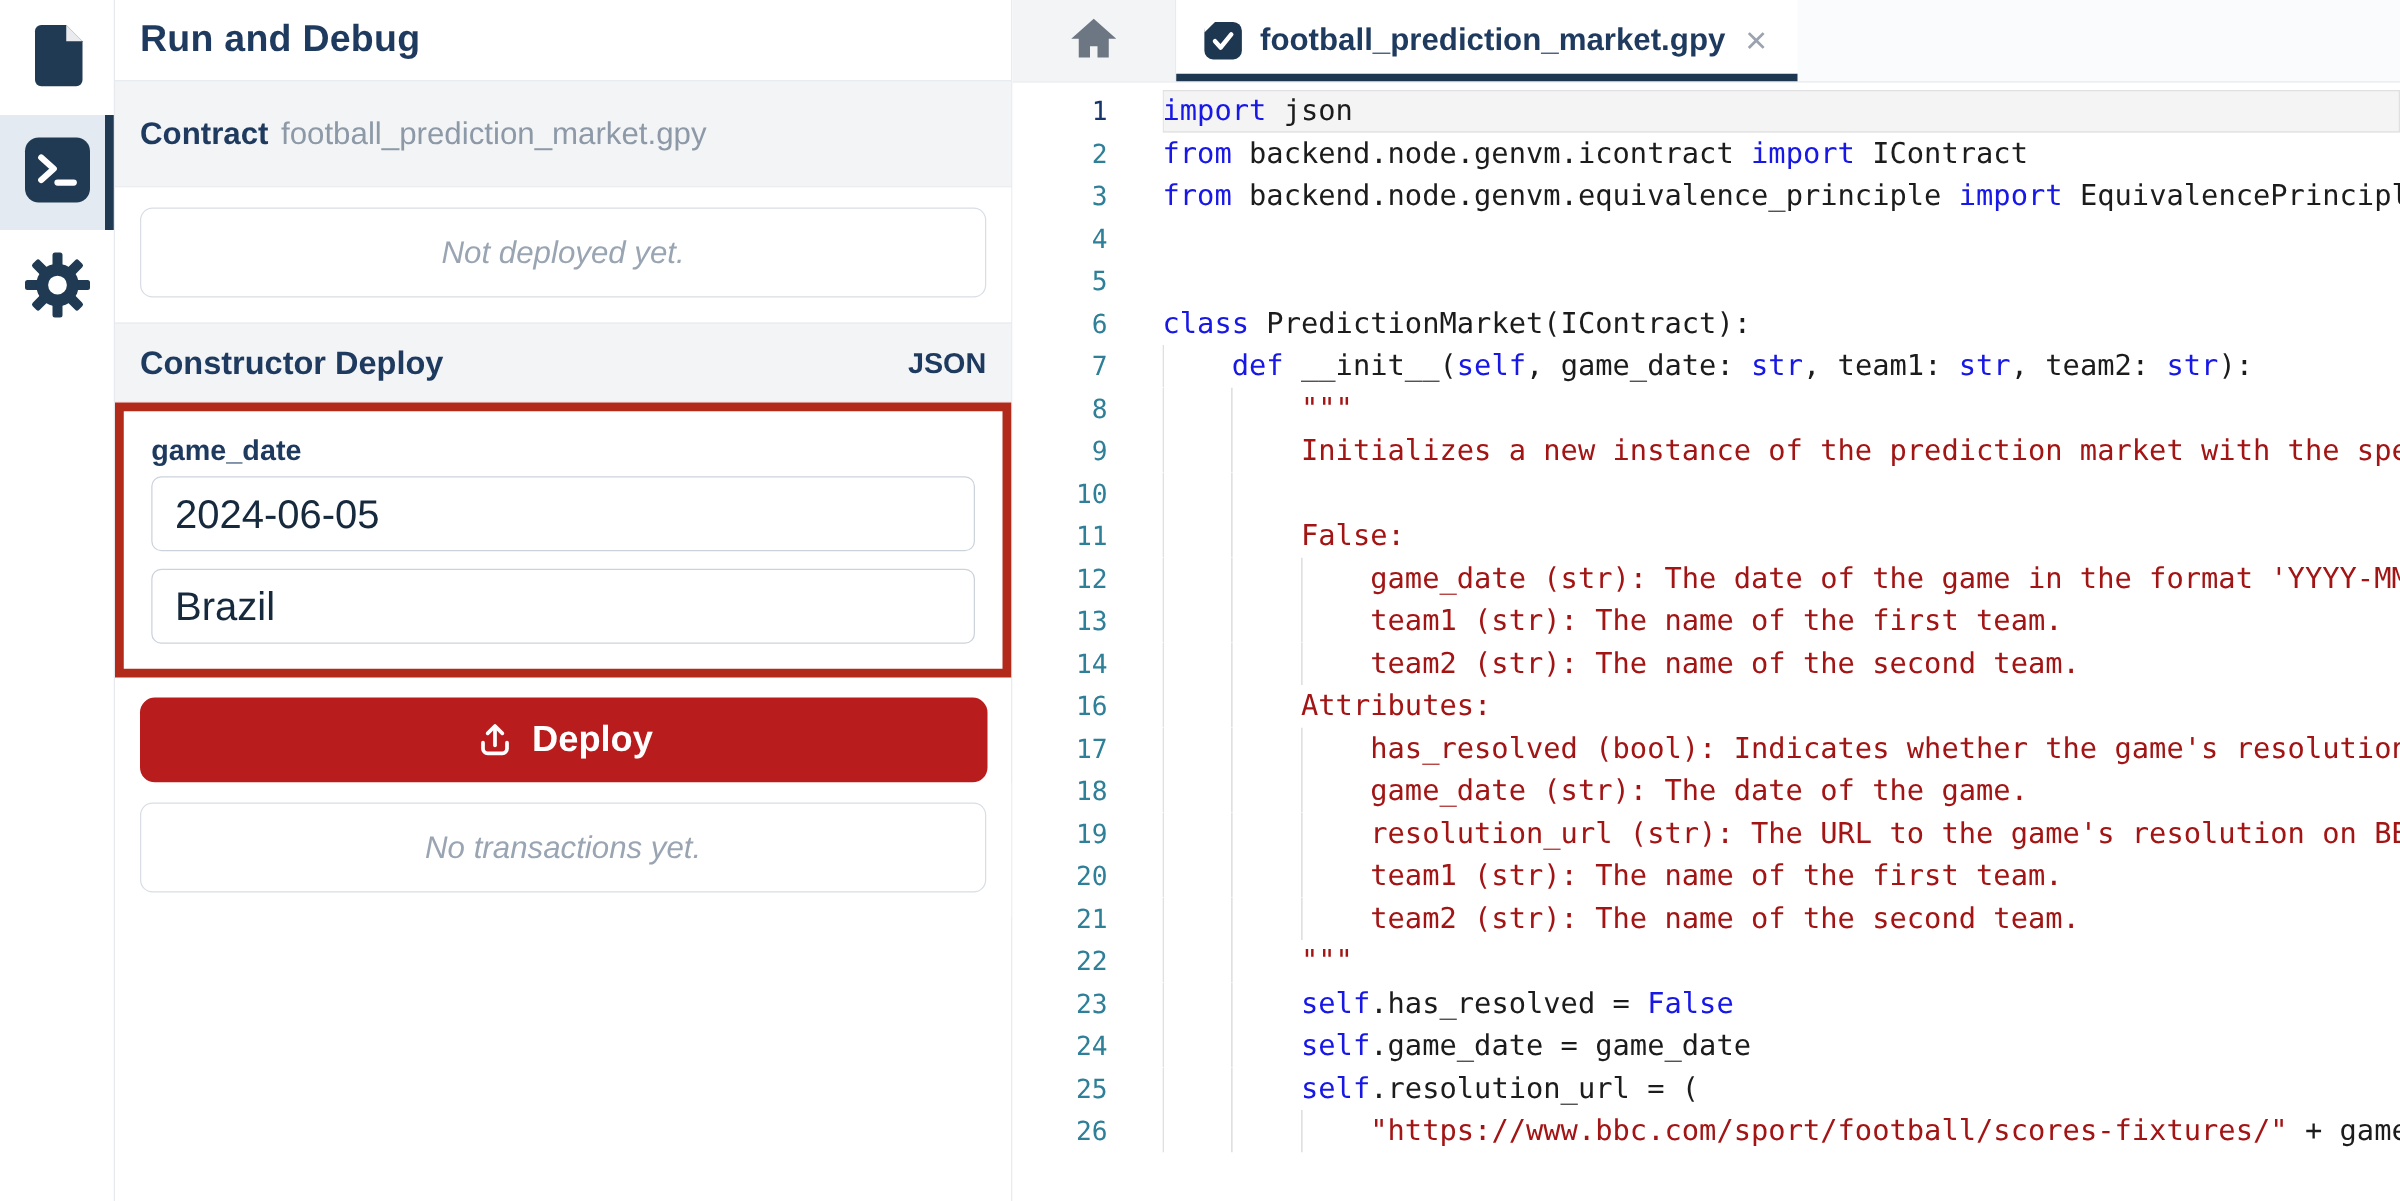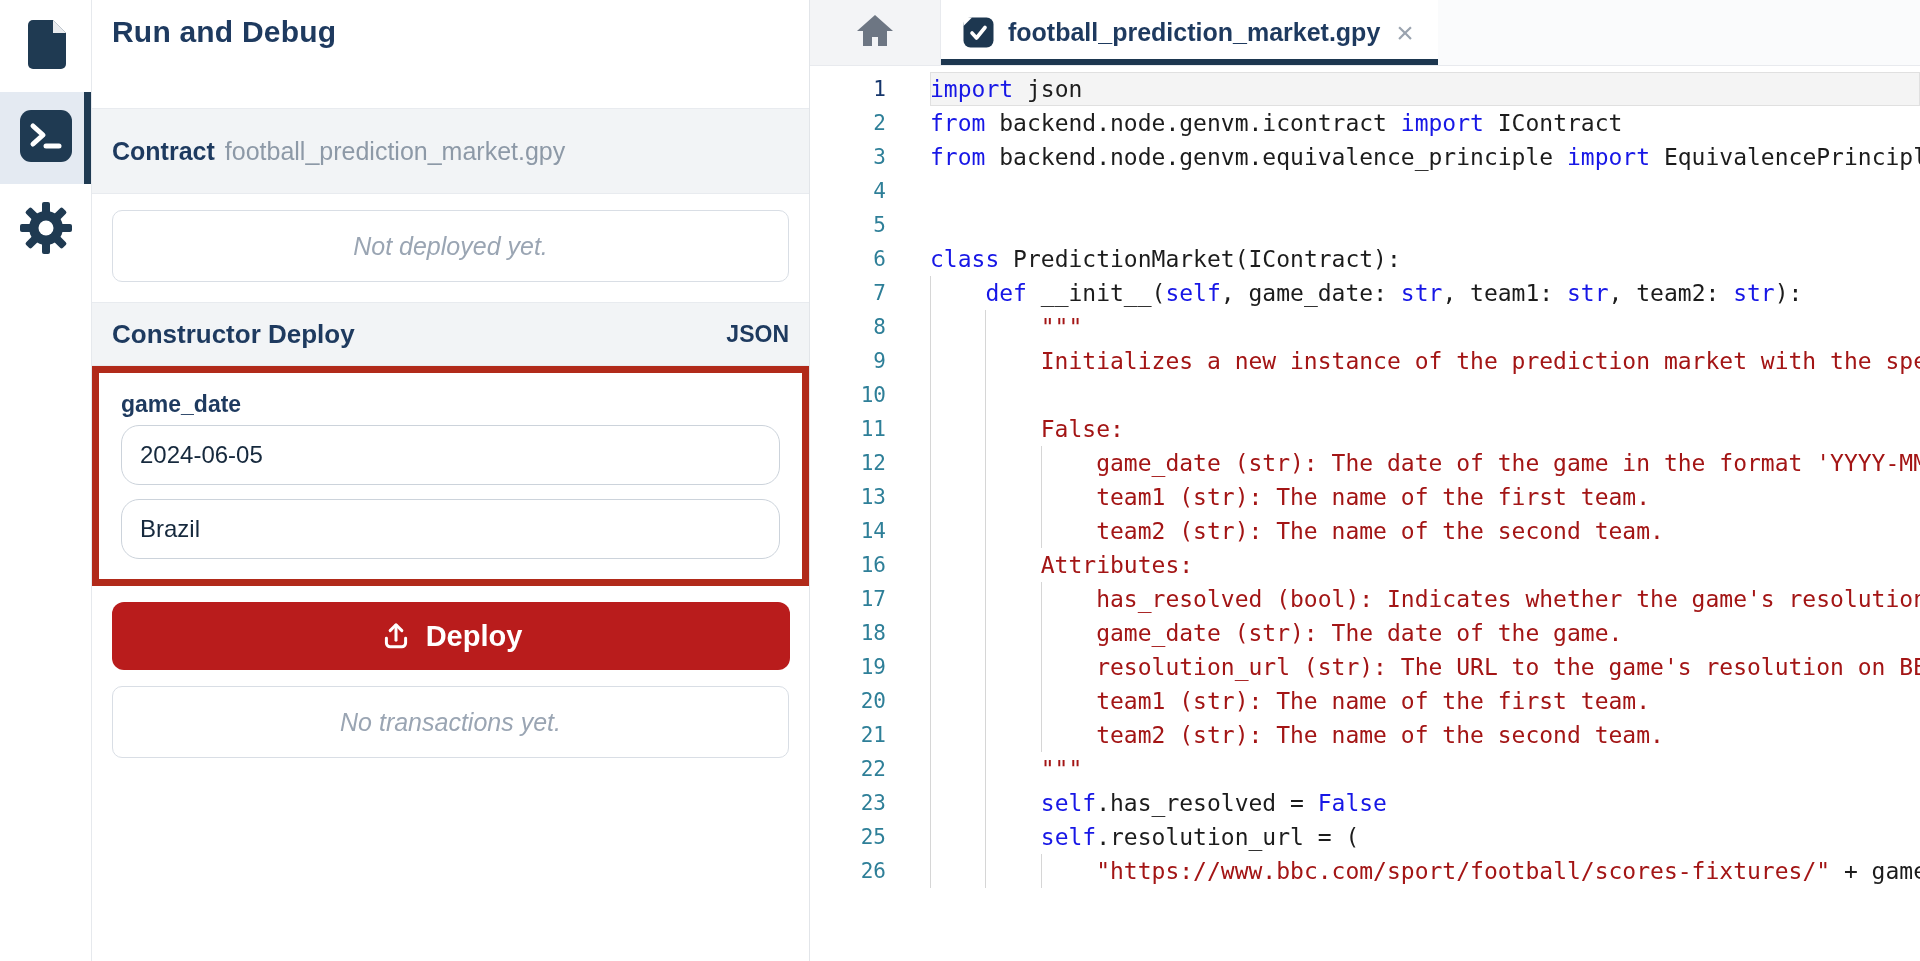--- a/index.html
+++ b/index.html
@@ -12,36 +12,36 @@
   .rail-item { position:relative; height:92px; display:flex; align-items:center; justify-content:center; cursor:pointer; }
   .rail-item.active { background:#e4eaf2; }
   .rail-item.active .abar { position:absolute; right:0; top:0; bottom:0; width:7px; background:#1f3a52; }
 
   
   .panel { width:718px; flex:0 0 718px; background:#fff; border-right:1px solid #e2e5e9; display:flex; flex-direction:column; }
   .panel-header { height:64px; display:flex; align-items:center; padding:0 20px; }
   .panel-header h1 { font-size:30px; font-weight:600; color:#1e3a5f; letter-spacing:.2px; }
   .band { background:#f2f4f6; border-top:1px solid #e8ebef; border-bottom:1px solid #e8ebef;
           display:flex; align-items:center; padding:0 20px; }
-  .contract-band { height:86px; gap:10px;margin-top:44px; }
+  .contract-band { height:86px; gap:10px; }
   .contract-label { font-size:25px; font-weight:700; color:#1e3a5f; }
   .contract-file  { font-size:25px; color:#8d99a7; }
   .boxwrap { padding:16px 20px 20px; background:#fff;font-style:italic; }
   .empty-box { height:72px; border:1.5px solid #d9dee5; border-radius:10px;
                display:flex; align-items:center; justify-content:center;
                font-size:25px; color:#9aa5b3; background:#fff; }
   .section-band { height:64px; justify-content:space-between; }
   .section-band .stitle { font-size:26px; font-weight:600; color:#1e3a5f; }
   .json-toggle { border:none; background:transparent; font-family:inherit;
                  font-size:23px; font-weight:700; color:#1e3a5f; cursor:pointer; }
 
   .fields { border:7px solid #b12a1a; padding:16px 22px 20px; background:#fff; }
   .field-label { font-size:23px; font-weight:700; color:#1e3a5f; line-height:30px; margin-bottom:6px; }
-  .field-input { width:100%; height:60px; border:1.5px solid #ccd3db; border-radius:18px;
-                 padding:0 18px; font-family:inherit; font-size:24px; color:#16293d; background:#fff;
+  .field-input { width:100%; height:60px; border:1.5px solid #ccd3db; border-radius:8px;
+                 padding:0 18px; font-family:inherit; font-size:32px; color:#16293d; background:#fff;
                  margin-bottom:14px; outline:none; }
   .field:last-child .field-input { margin-bottom:0; }
 
   .deploy { margin:16px 20px 0; height:68px; width:678px; border:none; border-radius:12px;
             background:#b91c1c; color:#fff; font-family:inherit; font-size:29px; font-weight:700;
             display:flex; align-items:center; justify-content:center; gap:14px; cursor:pointer; }
   .tx-band { margin-top:18px; height:86px; }
 
   
   .editor { flex:1; display:flex; flex-direction:column; background:#fff; min-width:0; }
@@ -344,20 +344,28 @@
         </div>
         <div class="cl">
           <span class="gut">23</span>
           <span class="lc">
             <i class="guide" style="left: 0px;"></i>
             <i class="guide" style="left: 55.4px;"></i>
             <span class="lt"><span class="tok-t">        </span><span class="tok-k">self</span><span class="tok-t">.has_resolved = </span><span class="tok-k">False</span></span>
           </span>
         </div>
         <div class="cl">
+          <span class="gut">24</span>
+          <span class="lc">
+            <i class="guide" style="left: 0px;"></i>
+            <i class="guide" style="left: 55.4px;"></i>
+            <span class="lt"><span class="tok-t">        </span><span class="tok-k">self</span><span class="tok-t">.game_date = game_date</span></span>
+          </span>
+        </div>
+        <div class="cl">
           <span class="gut">25</span>
           <span class="lc">
             <i class="guide" style="left: 0px;"></i>
             <i class="guide" style="left: 55.4px;"></i>
             <span class="lt"><span class="tok-t">        </span><span class="tok-k">self</span><span class="tok-t">.resolution_url = (</span></span>
           </span>
         </div>
         <div class="cl">
           <span class="gut">26</span>
           <span class="lc">

